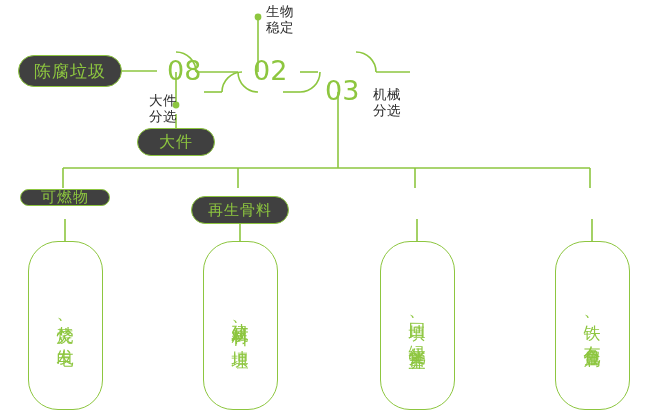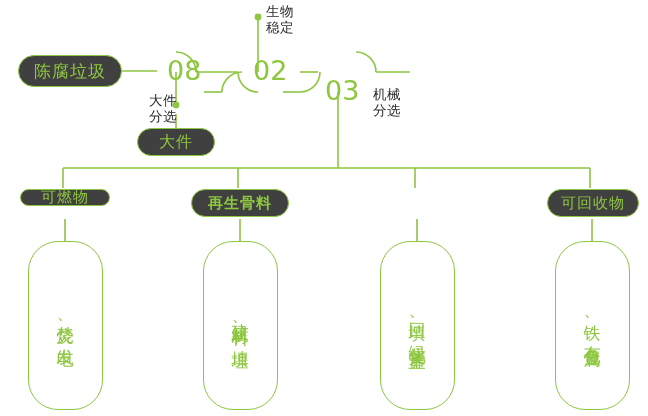--- a/index.html
+++ b/index.html
@@ -154,28 +154,25 @@
 分选</div>
 
   <div class="pill" style="left:137px; top:128px; width:78px; height:28px; font-size:16px;">
     <span>大件</span>
   </div>
 
   <div class="pill" style="left:20px; top:189px; width:90px; height:17px; font-size:15px;">
     <span>可燃物</span>
   </div>
 
-  <div class="pill" style="left:191px; top:189px; width:98px; height:28px; font-size:15px;font-weight:bold;">
+  <div class="pill" style="left:191px; top:196px; width:98px; height:28px; font-size:15px;">
     <span>再生骨料</span>
   </div>
 
 
-  <div class="pill" style="left:547px; top:189px; width:92px; height:28px; font-size:15px;">
-    <span>可回收物</span>
-  </div>
 
   <div class="vbox" style="left:28px; top:241px; width:75px; height:169px;">
     <div class="vtext">焚烧、发电</div>
   </div>
 
   <div class="vbox" style="left:203px; top:241px; width:75px; height:169px;">
     <div class="vtext">建筑材料、填埋</div>
   </div>
 
   <div class="vbox" style="left:380px; top:241px; width:75px; height:169px;">

